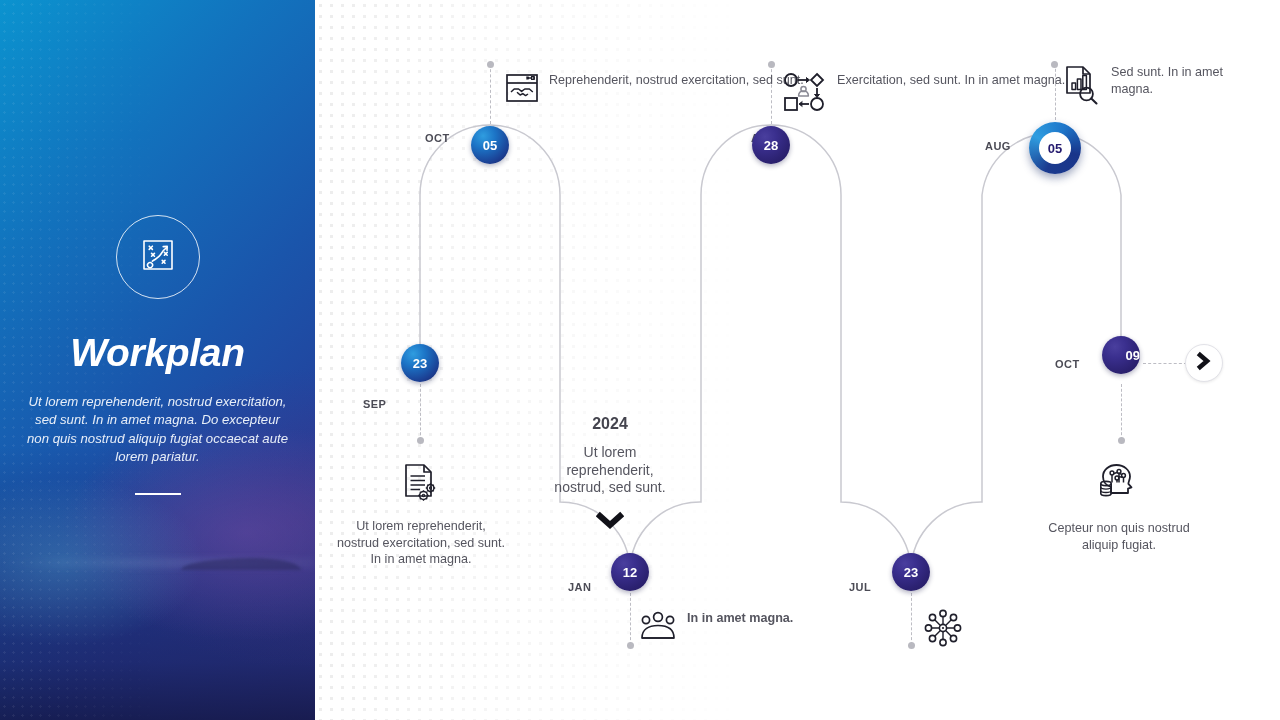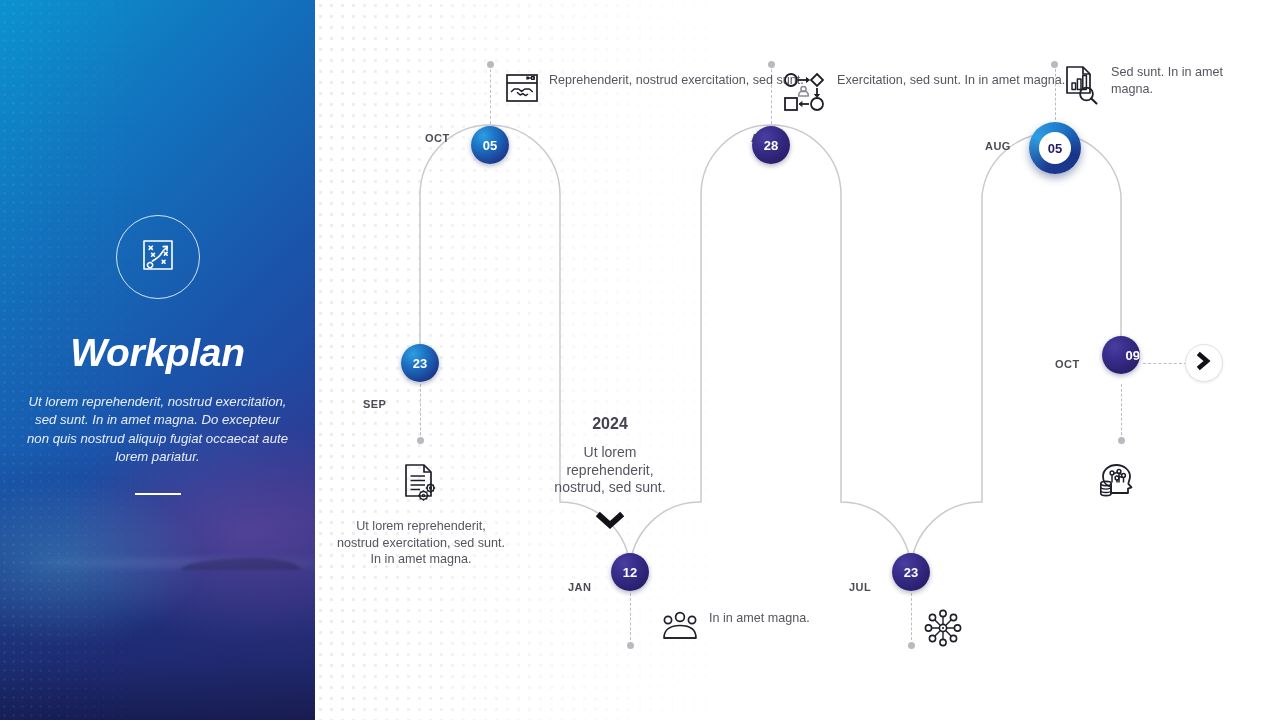--- a/index.html
+++ b/index.html
@@ -244,21 +244,21 @@
       </svg>
     </div>
   </div>
 
   <div class="month" style="left:253px; top:581px;">JAN</div>
   <div class="node sz-lg navy" style="left:296px; top:553px;">
     <span>12</span>
   </div>
   <div class="leader vert" style="left:315px; top:593px; height:52px;"></div>
   <div class="enddot" style="left:312px; top:642px;"></div>
-  <div class="callout row" style="left:346px; top:610px; width:200px;">
+  <div class="callout row" style="left:324px; top:610px; width:200px;font-weight:bold;">
     <span class="ico">
       <svg width="38" height="32" viewBox="0 0 38 32" fill="none" stroke="#1f1f2b" stroke-width="1.7">
         <circle cx="19" cy="7" r="4.4"></circle>
         <circle cx="7" cy="10" r="3.6"></circle>
         <circle cx="31" cy="10" r="3.6"></circle>
         <path d="M3 28 C3 19 10 15.5 19 15.5 C28 15.5 35 19 35 28 Z" stroke-linejoin="round"></path>
         <line x1="3" y1="28" x2="35" y2="28"></line>
       </svg>
     </span>
     <span class="c-text">In in amet magna.</span>
@@ -357,20 +357,21 @@
           <path d="M16.4 11.8 L20.6 10.3 M21.4 11 L25.2 12.6 M20.8 14.6 L25.4 15.2"></path>
         </g>
         <g stroke-width="1.6">
           <ellipse cx="9" cy="21.5" rx="5.2" ry="2.1"></ellipse>
           <path d="M3.8 21.5 v10 c0 1.2 2.3 2.1 5.2 2.1 s5.2 -0.9 5.2 -2.1 v-10"></path>
           <path d="M3.8 25 c0 1.2 2.3 2.1 5.2 2.1 s5.2 -0.9 5.2 -2.1" stroke-width="1.3"></path>
           <path d="M3.8 28.4 c0 1.2 2.3 2.1 5.2 2.1 s5.2 -0.9 5.2 -2.1" stroke-width="1.3"></path>
         </g>
       </svg>
     </span>
+    <span class="c-text center" style="margin-top:12px;">Cepteur non quis nostrud aliquip fugiat.</span>
   </div>
 
   <div id="next-button" style="left:870px; top:344px;">
     <span>
       <svg width="18" height="20" viewBox="0 0 18 20" fill="none" stroke="#111118" stroke-width="4.6" stroke-linecap="square" stroke-linejoin="miter">
         <path d="M5 4 L12 10 L5 16"></path>
       </svg>
     </span>
   </div>
 </div>

